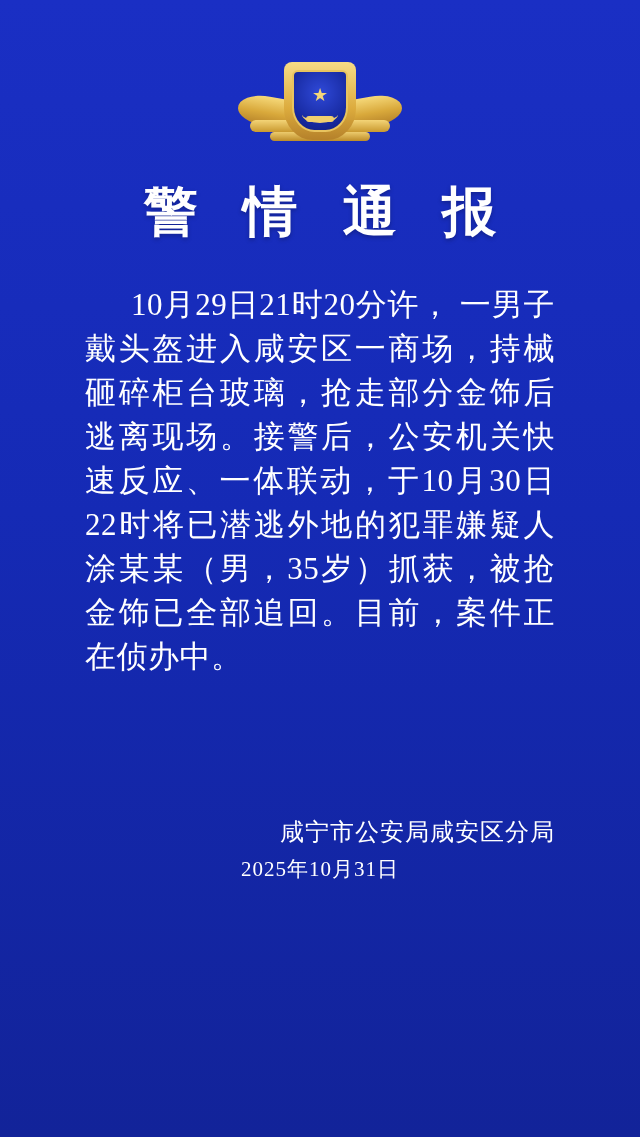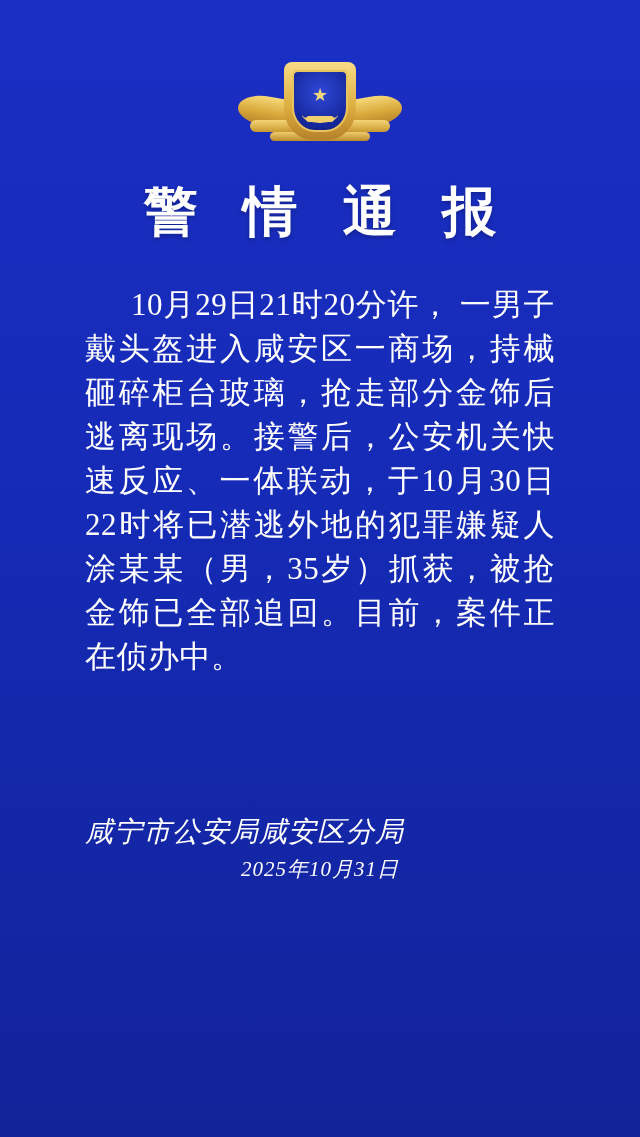--- a/index.html
+++ b/index.html
@@ -139,31 +139,29 @@
     text-align: justify;
     text-indent: 46px;
     letter-spacing: 0.5px;
     font-family: "Liberation Serif", "DejaVu Serif", serif;
   }
 
   
   .signature {
     margin: 130px auto 0;
     width: 470px;
-    text-align: left;
-    font-size: 28px;
+    text-align: right;
+    font-size: 24px;
     line-height: 46px;
     letter-spacing: 1px;
-    font-style: italic;
   }
   .sign-date {
     text-align: center;
     font-size: 21px;
     letter-spacing: 1px;
-    font-style: italic;
   }
 </style>
 </head>
 <body>
 
 <div class="poster">
 
   <div class="emblem-wrap">
     <div class="emblem">
       <div class="wing left"></div>

